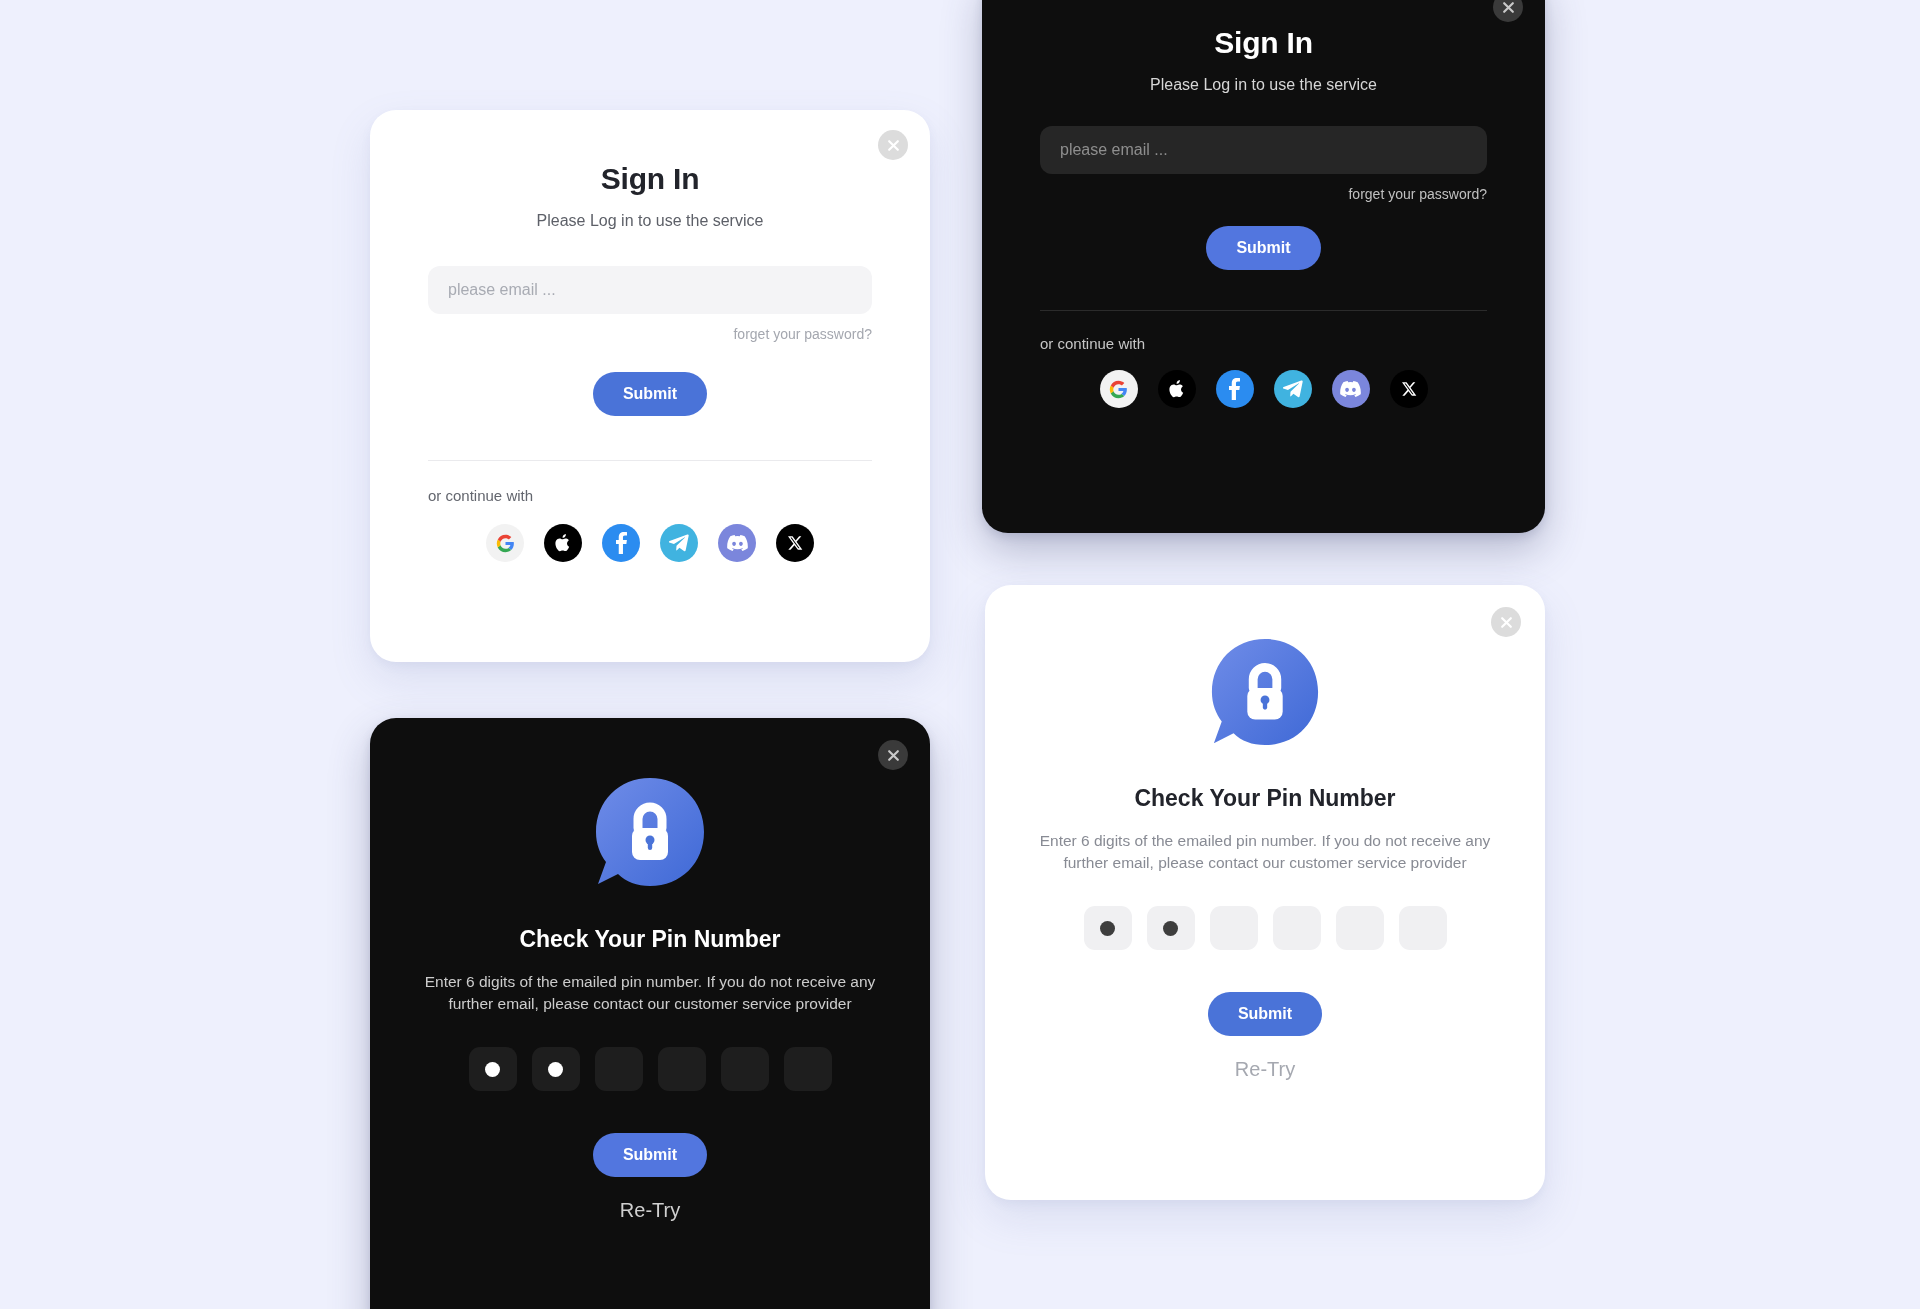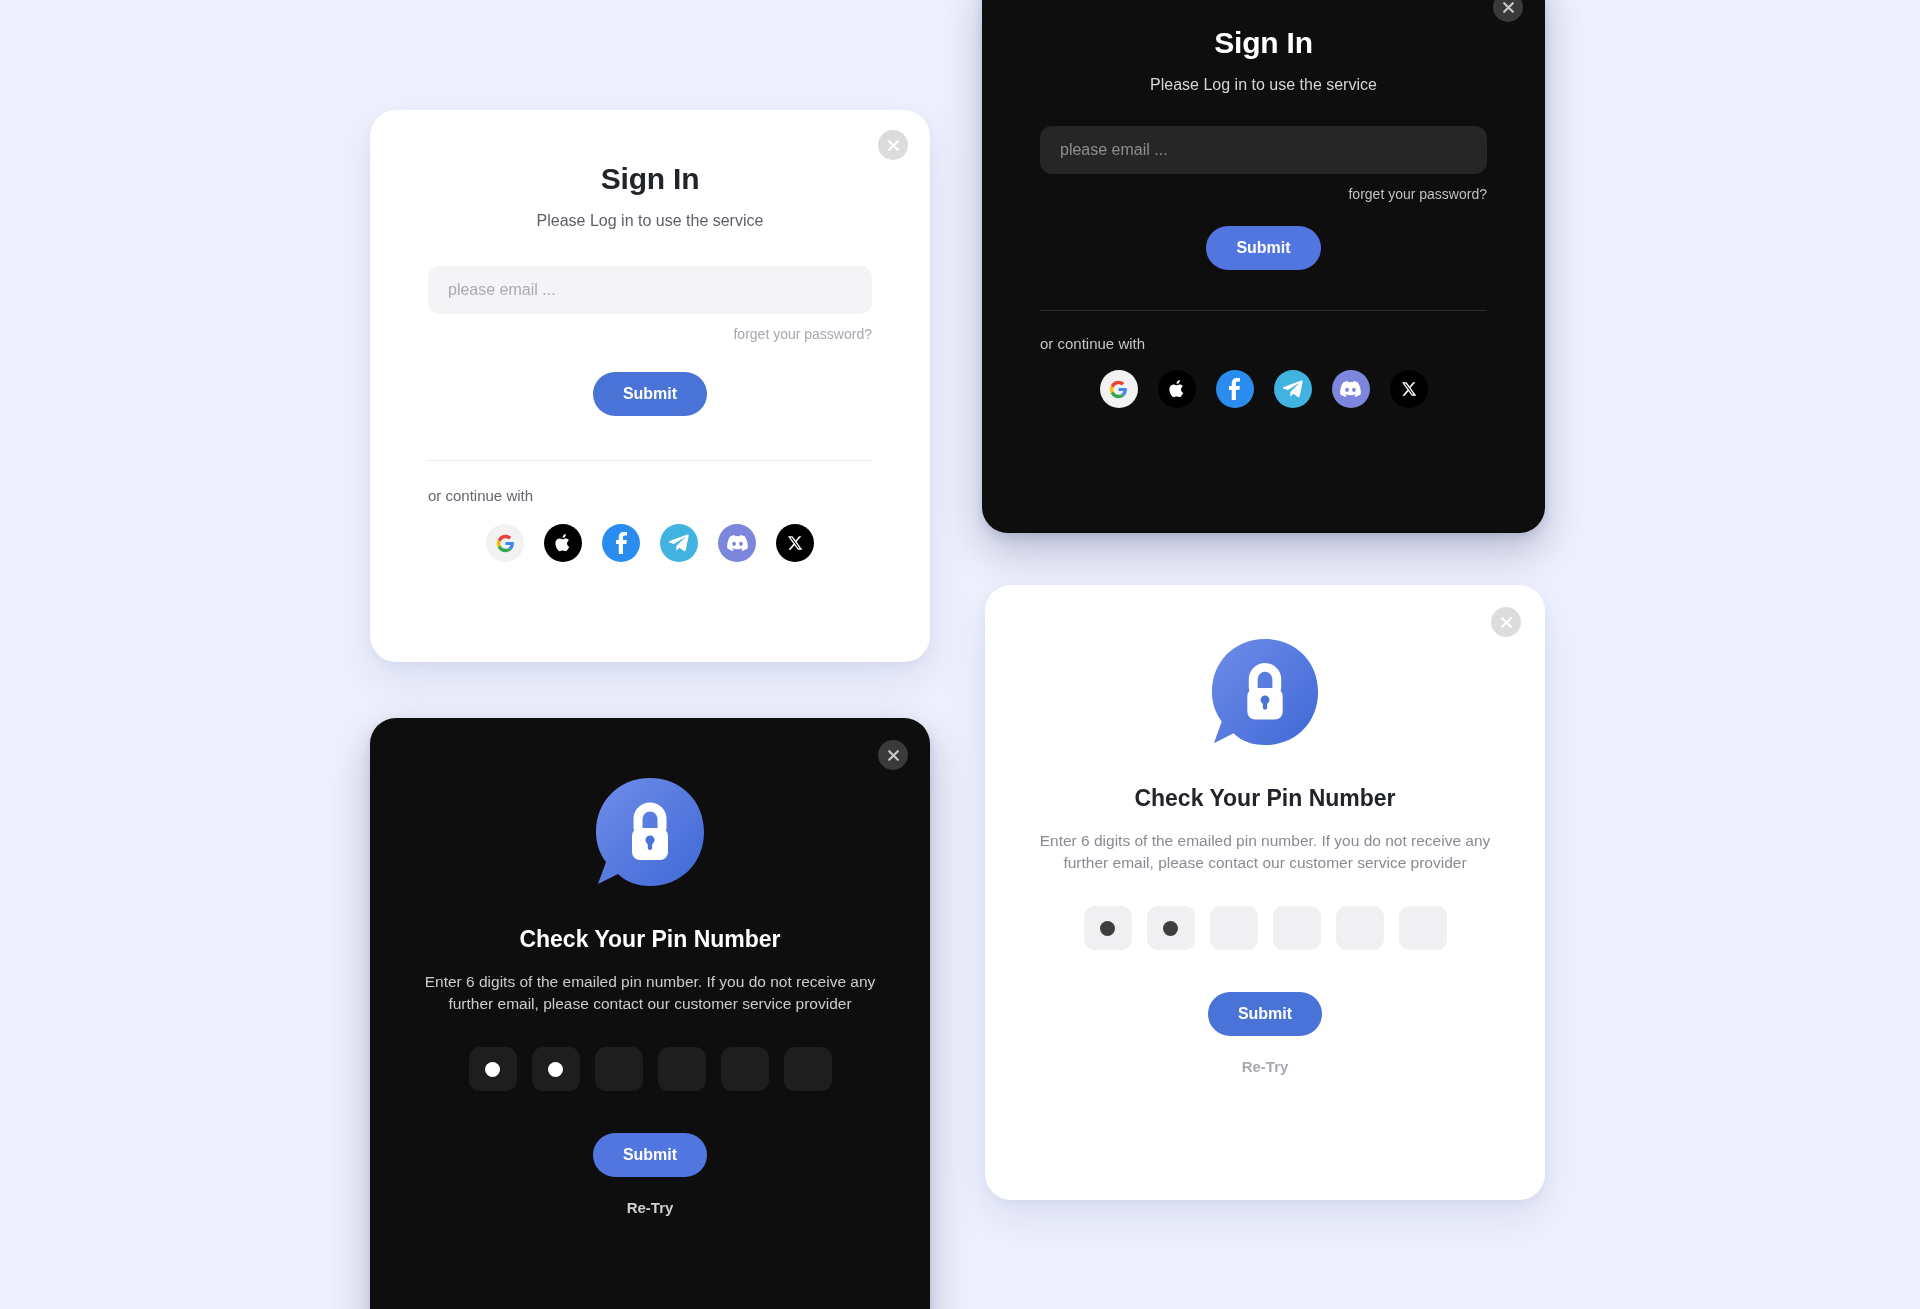--- a/index.html
+++ b/index.html
@@ -113,24 +113,23 @@
     display: flex; align-items: center; justify-content: center;
     cursor: pointer; border: none; padding: 0;
   }
   .pin-box.light { background: #f0f0f2; }
   .pin-box.dark  { background: #1e1e1e; }
   .pin-dot { width: 15px; height: 15px; border-radius: 50%; }
   .pin-dot.light { background: #3e3e3e; }
   .pin-dot.dark  { background: #ffffff; }
 
   .retry {
-    display: block; margin: 0 auto; text-align: center; font-size: 15px;
+    display: block; margin: 0 auto; text-align: center; font-size: 20px;
     background: none; border: none; cursor: pointer;
     font-family: "Liberation Sans", sans-serif;
-    font-weight: bold;
   }
   .retry.light { color: #a5a8b0; }
   .retry.dark  { color: #d0d0d0; }
 </style>
 </head>
 <body>
 
 <div class="stage">
 
   <div class="card light" id="signin-light">

